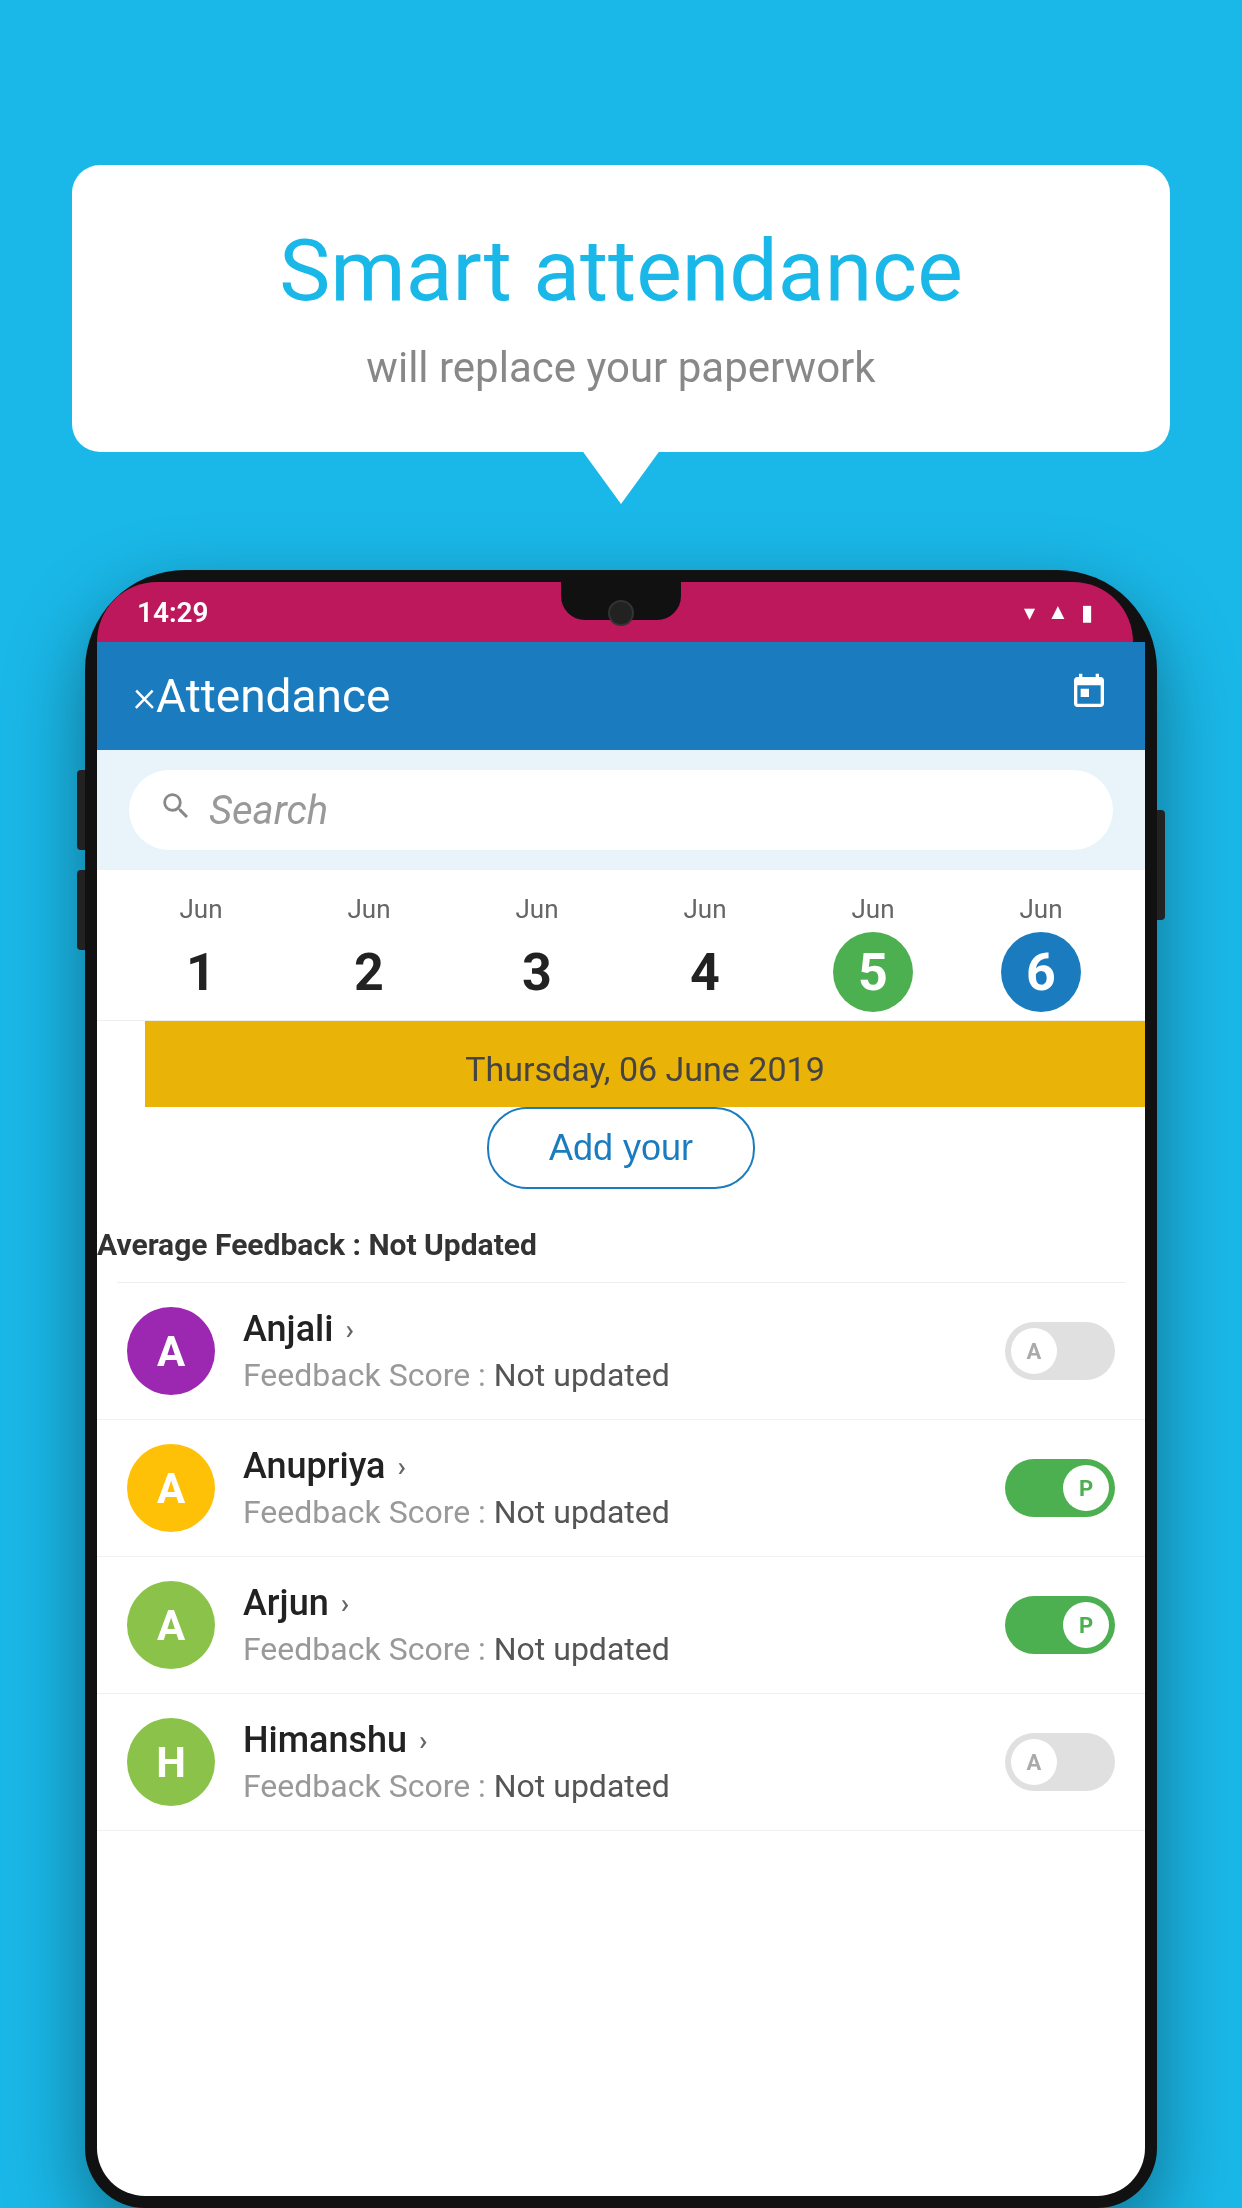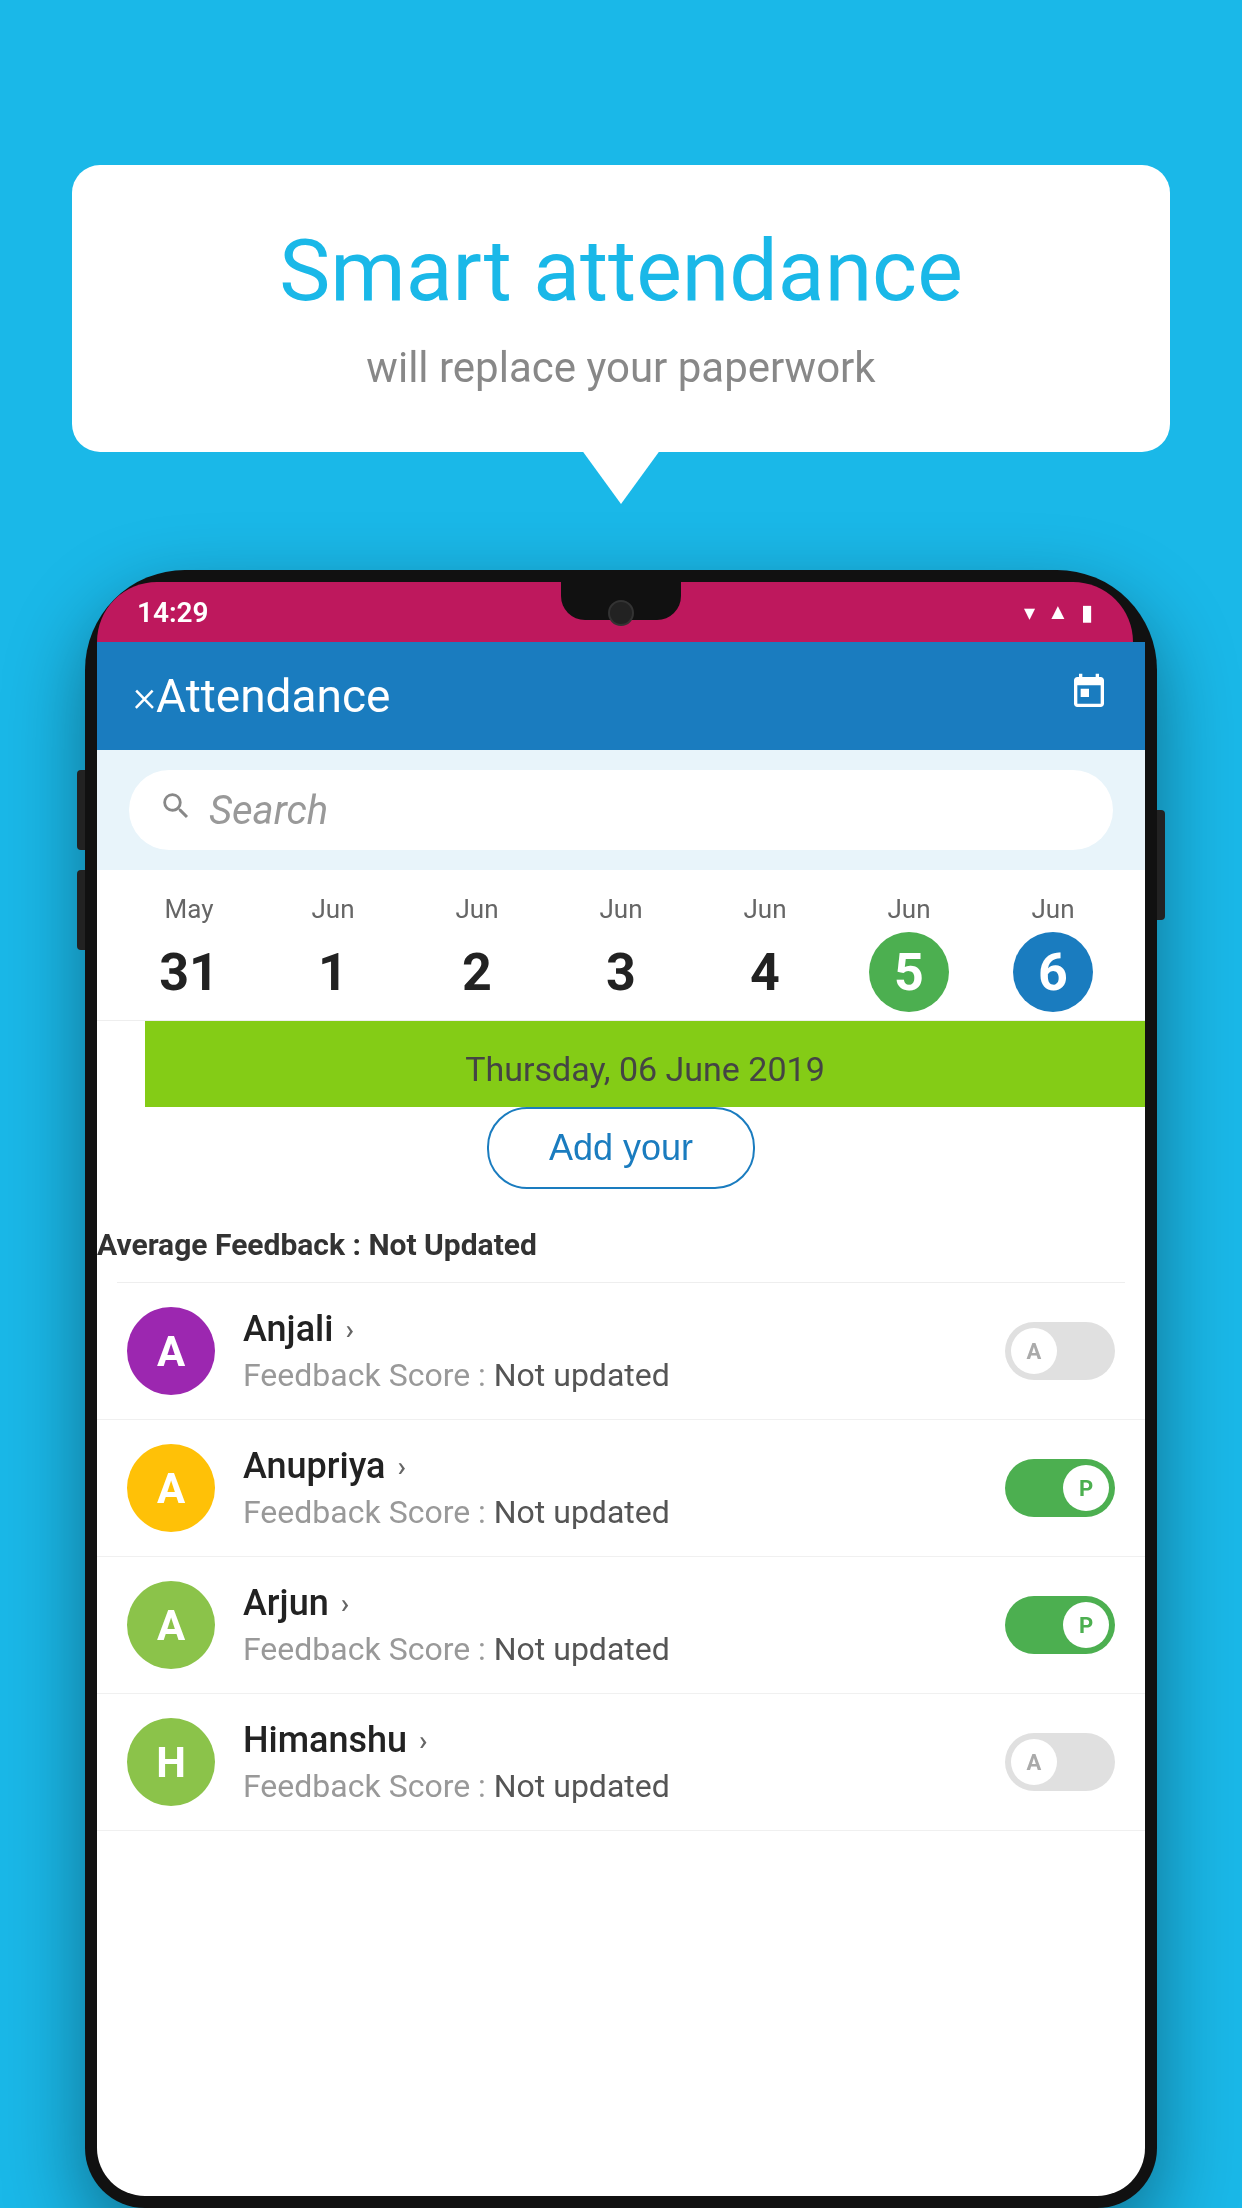--- a/index.html
+++ b/index.html
@@ -215,21 +215,21 @@
       background: #1a7cbf;
       color: white;
     }
 
     
     .date-display {
       text-align: center;
       padding: 28px 20px 18px;
       font-size: 34px;
       color: #444;
-      background: #84cc16;
+      background: #eab308;
       margin-left: 48px;
     }
 
     
     .add-topic-btn {
       display: block;
       margin: 0 auto 20px;
       border: 2px solid #1a7cbf;
       background: white;
       color: #1a7cbf;
@@ -412,24 +412,20 @@
           <svg width="34" height="34" viewBox="0 0 24 24" fill="#888">
             <path d="M15.5 14h-.79l-.28-.27A6.471 6.471 0 0 0 16 9.5 6.5 6.5 0 1 0 9.5 16c1.61 0 3.09-.59 4.23-1.57l.27.28v.79l5 4.99L20.49 19l-4.99-5zm-6 0C7.01 14 5 11.99 5 9.5S7.01 5 9.5 5 14 7.01 14 9.5 11.99 14 9.5 14z"></path>
           </svg>
         </span>
         <span class="search-text">Search</span>
       </div>
     </div>
 
     <div class="calendar-strip">
 
-    <div class="cal-day">
-          <div class="cal-month">May</div>
-          <div class="cal-date">31</div>
-        </div>
         <div class="cal-day">
           <div class="cal-month">Jun</div>
           <div class="cal-date">1</div>
         </div>
         <div class="cal-day">
           <div class="cal-month">Jun</div>
           <div class="cal-date">2</div>
         </div>
         <div class="cal-day">
           <div class="cal-month">Jun</div>

